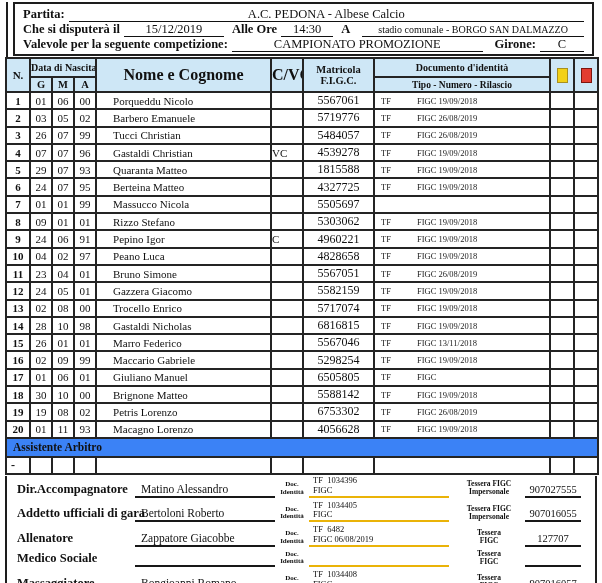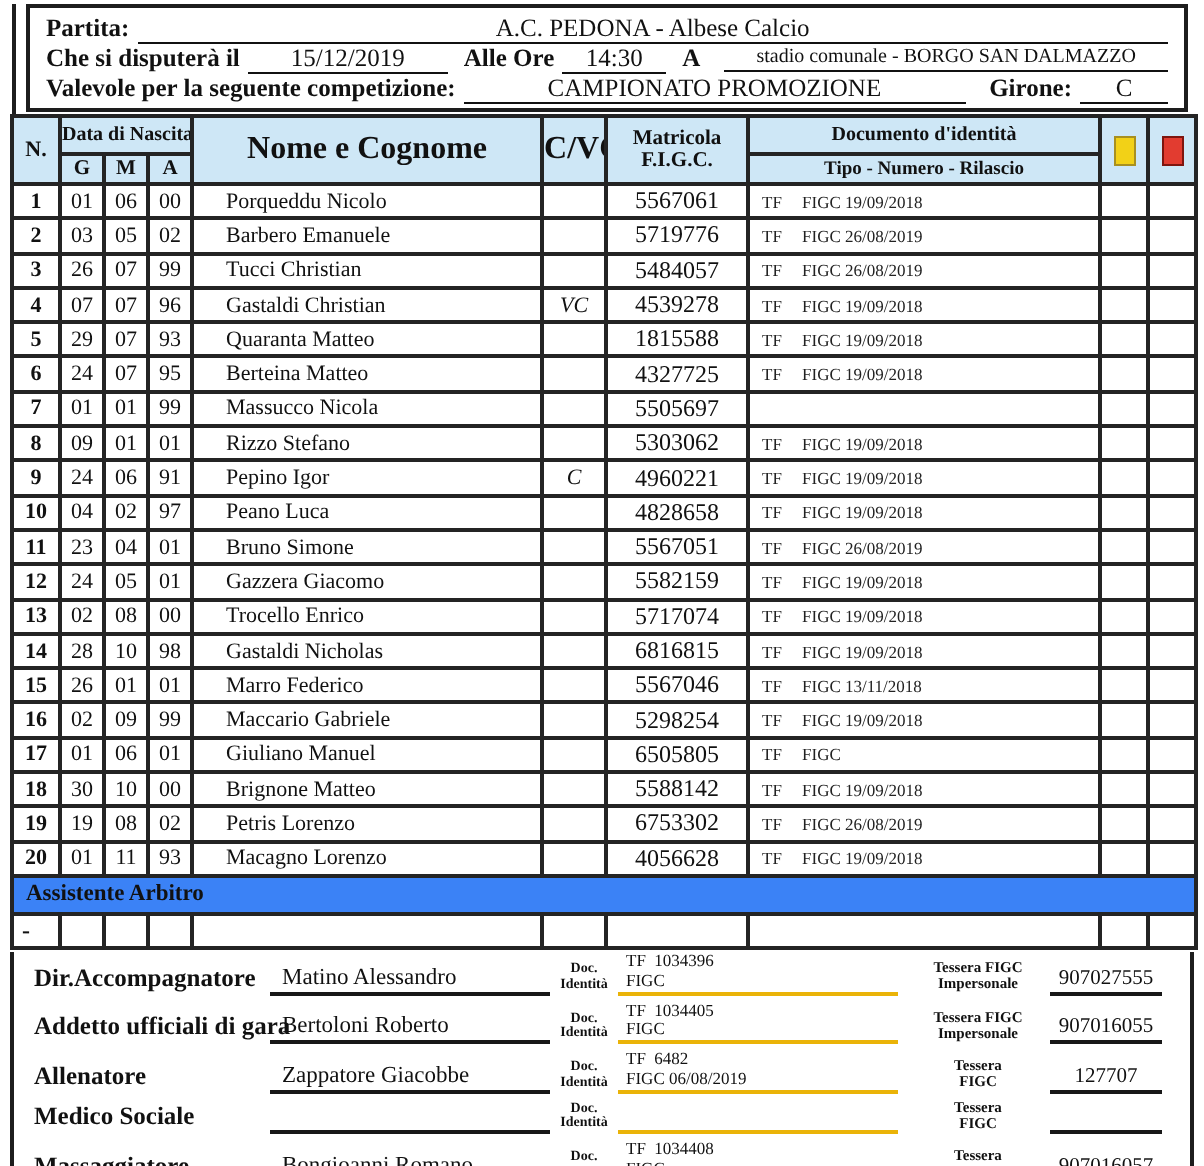--- a/index.html
+++ b/index.html
@@ -3,43 +3,43 @@
 <meta charset="utf-8">
 <style>
   html,body{margin:0;padding:0;background:#f2f2f2;}
   .page{position:relative;width:602px;height:583px;background:#ffffff;overflow:hidden;
         font-family:"Liberation Serif",serif;color:#111;}
   
   .frame-left{position:absolute;left:6px;top:2px;width:2px;height:56px;background:#1d1d1d;}
   .header-box{position:absolute;left:13px;top:2px;width:581px;height:54px;
               border:2px solid #1d1d1d;box-sizing:border-box;
               padding:3px 8px 4px 8px;display:flex;flex-direction:column;justify-content:space-between;}
-  .h-line{display:flex;align-items:flex-start;height:15px;}
+  .h-line{display:flex;align-items:center;height:15px;}
   .h-label{font-weight:bold;font-size:12.5px;white-space:nowrap;padding-right:4px;}
   .h-fill{border-bottom:1px solid #111;text-align:center;font-size:12.5px;line-height:14px;white-space:nowrap;overflow:hidden;}
   .grow{flex:1;}
   .w-date{width:100px;} .w-time{width:52px;} .w-girone{width:44px;}
   .venue{font-size:10px;line-height:13px;}
   .gap8{width:8px;} .gap12{width:12px;}
   
   table.roster{position:absolute;left:5px;top:57px;width:592px;border-collapse:collapse;table-layout:fixed;}
   .roster th,.roster td{border:2px solid #242424;padding:0;overflow:hidden;white-space:nowrap;}
   .roster th{background:#cee7f6;font-weight:bold;}
   .roster thead tr.r1{height:19px;} .roster thead tr.r2{height:15px;}
   .roster tbody tr{height:17.3px;}
   th.h-n{font-size:11px;} th.h-dob{font-size:10px;} th.h-gma{font-size:10.5px;}
   th.h-name{font-size:16px;} th.h-cvc{font-size:16px;}
   th.h-matr{font-size:10.5px;line-height:1.05;} th.h-doc{font-size:10px;} th.h-tipo{font-size:9.5px;}
   td.c-n{font-weight:bold;font-size:11px;text-align:center;}
   td.c-dob{font-size:11px;text-align:center;}
   td.c-name{font-size:11px;text-align:left;padding-left:16px;}
-  td.c-cvc{font-size:11px;text-align:center;font-style:italic;}
+  td.c-cvc{font-size:11px;text-align:left;}
   td.c-matr{font-size:12px;text-align:center;}
   td.c-doc{font-size:8.5px;text-align:left;color:#222;}
-  .doc-tipo{display:inline-block;width:26px;padding-left:6px;box-sizing:border-box;}
+  .doc-tipo{display:inline-block;width:42px;padding-left:6px;box-sizing:border-box;}
   .doc-detail{display:inline-block;}
   .card{width:11px;height:15px;margin:0 auto;border:1px solid #777;box-sizing:border-box;}
   .card-y{background:#f2d117;border-color:#a8901f;}
   .card-r{background:#e23c30;border-color:#7e150e;}
   tr.band td{background:#3b82f6;font-weight:bold;font-size:11.5px;text-align:left;padding-left:6px;height:17px;}
   tr.dashrow{height:18px;}
   td.c-dash{font-weight:bold;font-size:12px;text-align:left;padding-left:4px;}
   
   .staff{position:absolute;left:5px;top:476px;width:592px;height:107px;box-sizing:border-box;
          border-left:2px solid #1d1d1d;border-right:2px solid #1d1d1d;

